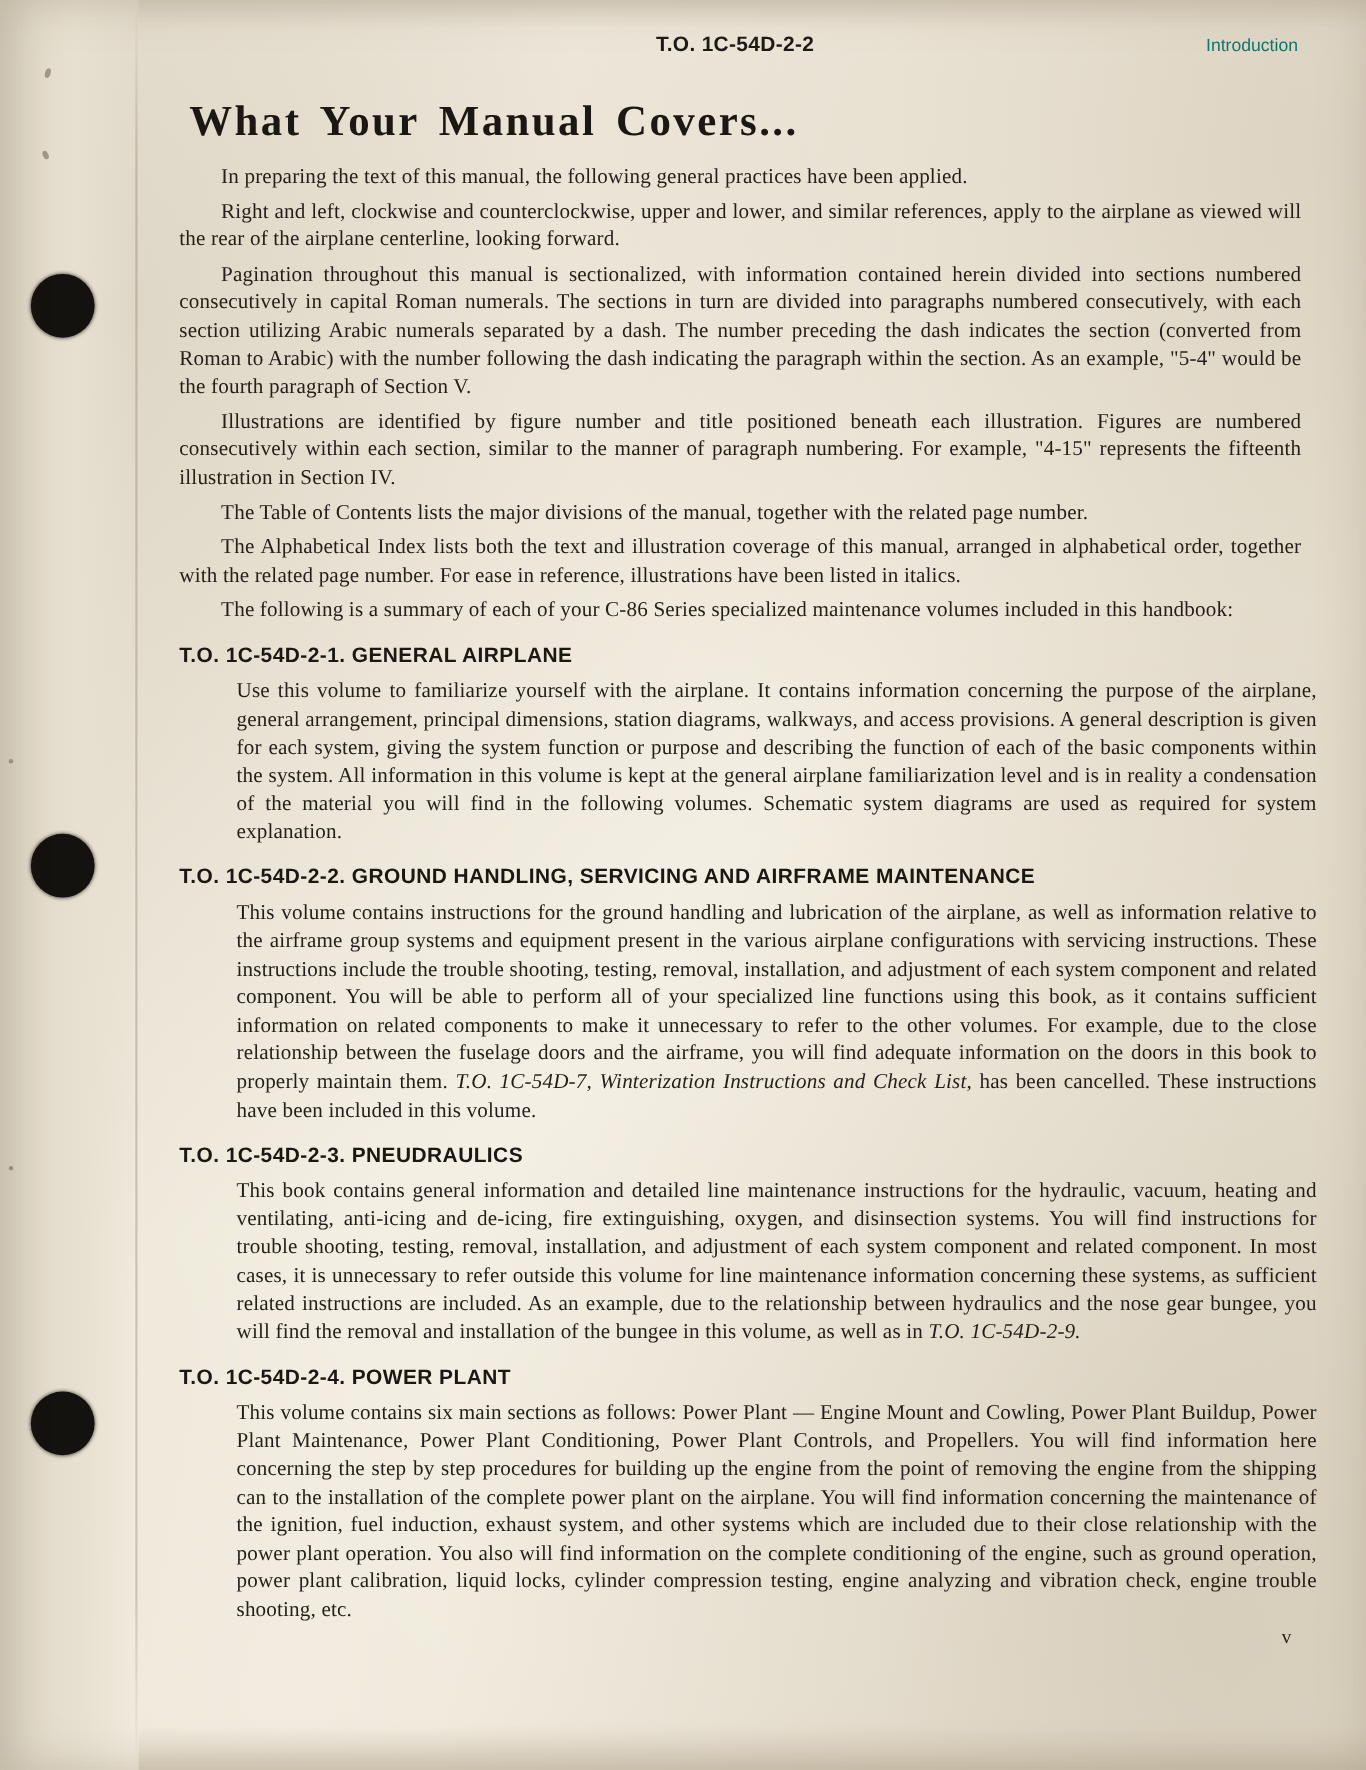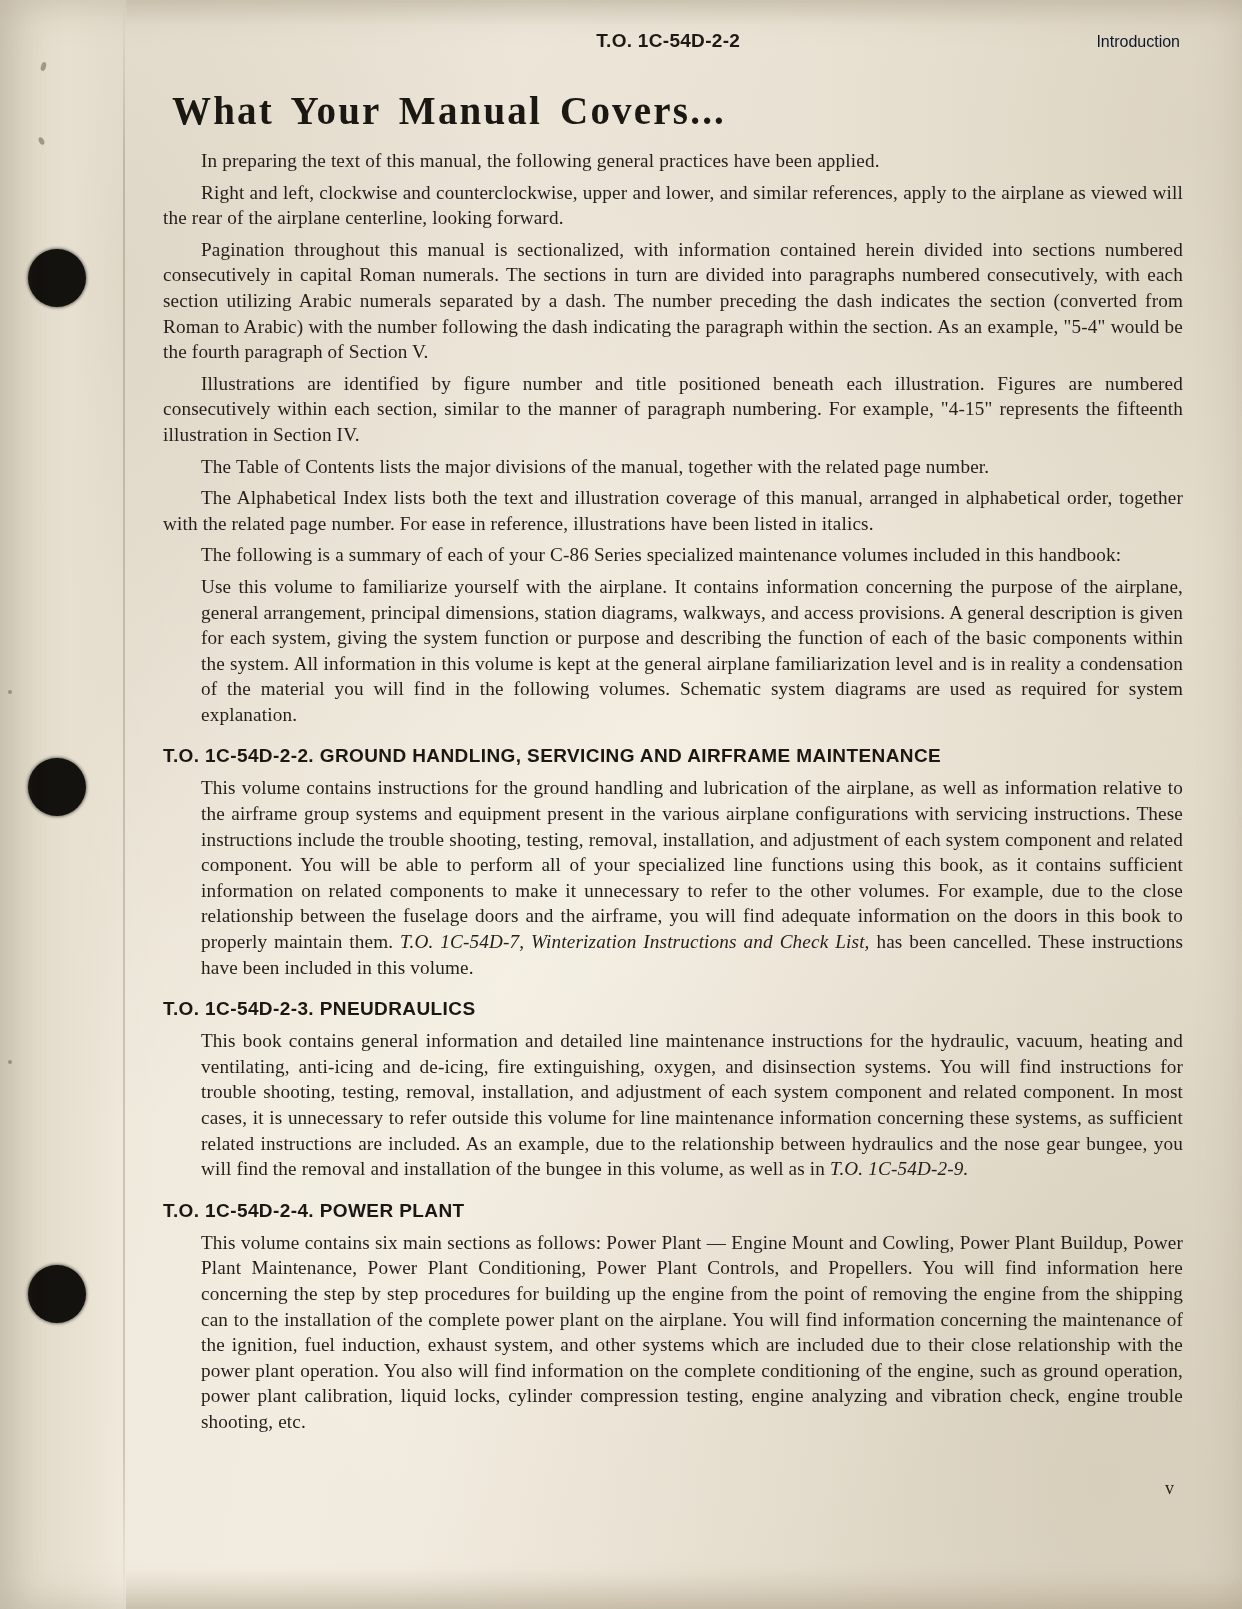--- a/index.html
+++ b/index.html
@@ -90,21 +90,21 @@
     font-family: "Liberation Sans", sans-serif;
     font-weight: bold;
     font-size: 19px;
     letter-spacing: 0.3px;
     color: #1e1a16;
     margin-left: 90px;
   }
   .header-right {
     font-family: "Liberation Sans", sans-serif;
     font-size: 16px;
-    color: #0f172a;
+    color: #0f766e;
     white-space: nowrap;
   }
 
   .page-title {
     position: absolute;
     top: 88px;
     left: 172px;
     font-family: "Liberation Serif", serif;
     font-weight: bold;
     font-size: 39px;
@@ -125,21 +125,21 @@
     margin: 0 0 6px 0;
     font-size: 19.2px;
     line-height: 25.6px;
     text-align: justify;
     text-indent: 38px;
     color: #231e1a;
     letter-spacing: 0.15px;
   }
   p.para.noindent { text-indent: 0; }
   p.para.sub {
-    margin-left: 38px;
+    margin-left: 52px;
     width: 982px;
   }
 
   h2.vol-head {
     margin: 18px 0 8px 0;
     font-family: "Liberation Sans", sans-serif;
     font-weight: bold;
     font-size: 19px;
     letter-spacing: 0.4px;
     color: #1b1713;
@@ -198,20 +198,21 @@
     <div class="body">
 
       <p class="para">In preparing the text of this manual, the following general practices have been applied.</p>
       <p class="para">Right and left, clockwise and counterclockwise, upper and lower, and similar references, apply to the airplane as viewed will the rear of the airplane centerline, looking forward.</p>
       <p class="para">Pagination throughout this manual is sectionalized, with information contained herein divided into sections numbered consecutively in capital Roman numerals. The sections in turn are divided into paragraphs numbered consecutively, with each section utilizing Arabic numerals separated by a dash. The number preceding the dash indicates the section (converted from Roman to Arabic) with the number following the dash indicating the paragraph within the section. As an example, "5-4" would be the fourth paragraph of Section V.</p>
       <p class="para">Illustrations are identified by figure number and title positioned beneath each illustration. Figures are numbered consecutively within each section, similar to the manner of paragraph numbering. For example, "4-15" represents the fifteenth illustration in Section IV.</p>
       <p class="para">The Table of Contents lists the major divisions of the manual, together with the related page number.</p>
       <p class="para">The Alphabetical Index lists both the text and illustration coverage of this manual, arranged in alphabetical order, together with the related page number. For ease in reference, illustrations have been listed in italics.</p>
       <p class="para">The following is a summary of each of your C-86 Series specialized maintenance volumes included in this handbook:</p>
 
+      <h2 class="vol-head">T.O. 1C-54D-2-1.  GENERAL AIRPLANE</h2>
       <p class="para sub noindent">Use this volume to familiarize yourself with the airplane. It contains information concerning the purpose of the airplane, general arrangement, principal dimensions, station diagrams, walkways, and access provisions. A general description is given for each system, giving the system function or purpose and describing the function of each of the basic components within the system. All information in this volume is kept at the general airplane familiarization level and is in reality a condensation of the material you will find in the following volumes. Schematic system diagrams are used as required for system explanation.</p>
 
       <h2 class="vol-head">T.O. 1C-54D-2-2.  GROUND HANDLING, SERVICING AND AIRFRAME MAINTENANCE</h2>
       <p class="para sub noindent"><span>This volume contains instructions for the ground handling and lubrication of the airplane, as well as information relative to the airframe group systems and equipment present in the various airplane configurations with servicing instructions. These instructions include the trouble shooting, testing, removal, installation, and adjustment of each system component and related component. You will be able to perform all of your specialized line functions using this book, as it contains sufficient information on related components to make it unnecessary to refer to the other volumes. For example, due to the close relationship between the fuselage doors and the airframe, you will find adequate information on the doors in this book to properly maintain them. </span><span class="ital">T.O. 1C-54D-7, Winterization Instructions and Check List,</span><span> has been cancelled. These instructions have been included in this volume.</span></p>
 
       <h2 class="vol-head">T.O. 1C-54D-2-3.  PNEUDRAULICS</h2>
       <p class="para sub noindent"><span>This book contains general information and detailed line maintenance instructions for the hydraulic, vacuum, heating and ventilating, anti-icing and de-icing, fire extinguishing, oxygen, and disinsection systems. You will find instructions for trouble shooting, testing, removal, installation, and adjustment of each system component and related component. In most cases, it is unnecessary to refer outside this volume for line maintenance information concerning these systems, as sufficient related instructions are included. As an example, due to the relationship between hydraulics and the nose gear bungee, you will find the removal and installation of the bungee in this volume, as well as in </span><span class="ital">T.O. 1C-54D-2-9.</span><span></span></p>
 
       <h2 class="vol-head">T.O. 1C-54D-2-4.  POWER PLANT</h2>
       <p class="para sub noindent">This volume contains six main sections as follows: Power Plant — Engine Mount and Cowling, Power Plant Buildup, Power Plant Maintenance, Power Plant Conditioning, Power Plant Controls, and Propellers. You will find information here concerning the step by step procedures for building up the engine from the point of removing the engine from the shipping can to the installation of the complete power plant on the airplane. You will find information concerning the maintenance of the ignition, fuel induction, exhaust system, and other systems which are included due to their close relationship with the power plant operation. You also will find information on the complete conditioning of the engine, such as ground operation, power plant calibration, liquid locks, cylinder compression testing, engine analyzing and vibration check, engine trouble shooting, etc.</p>

